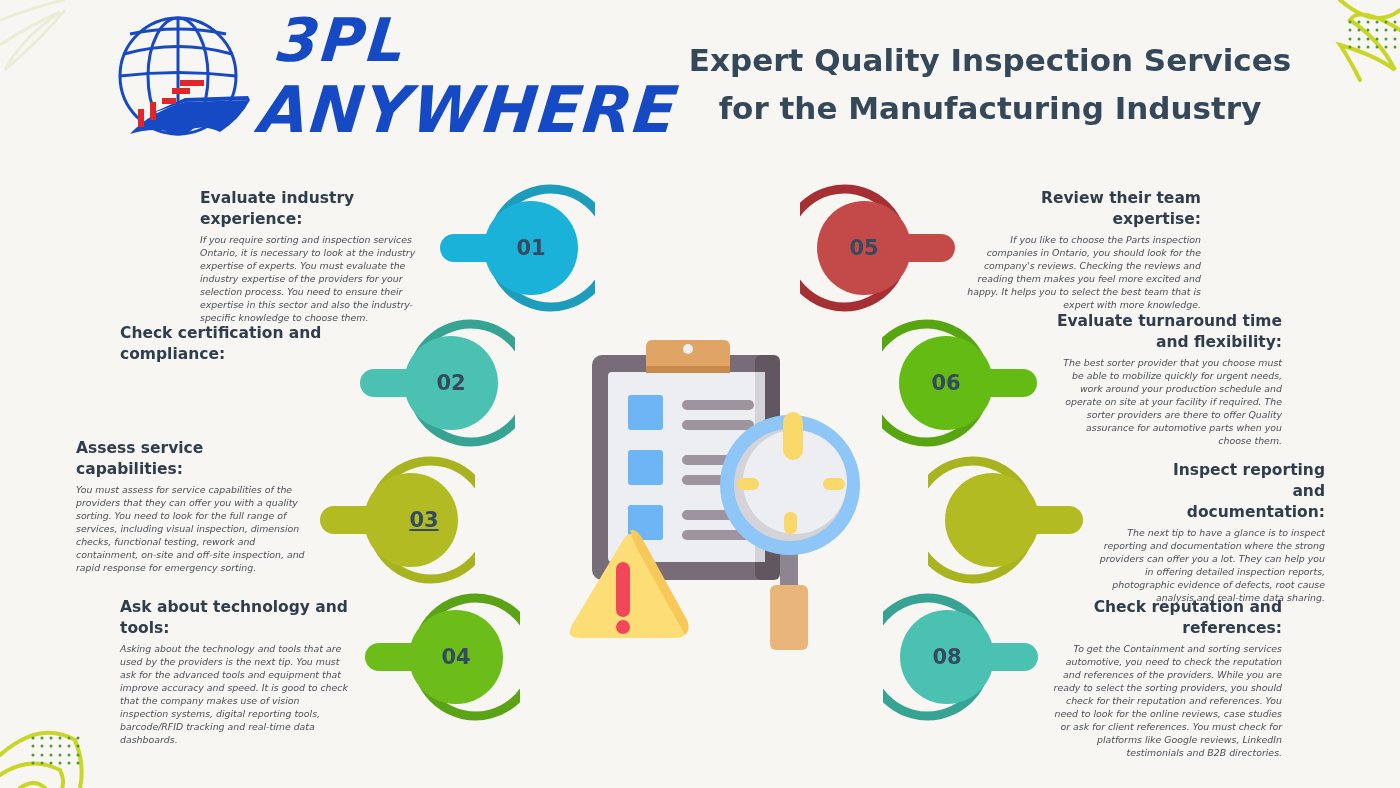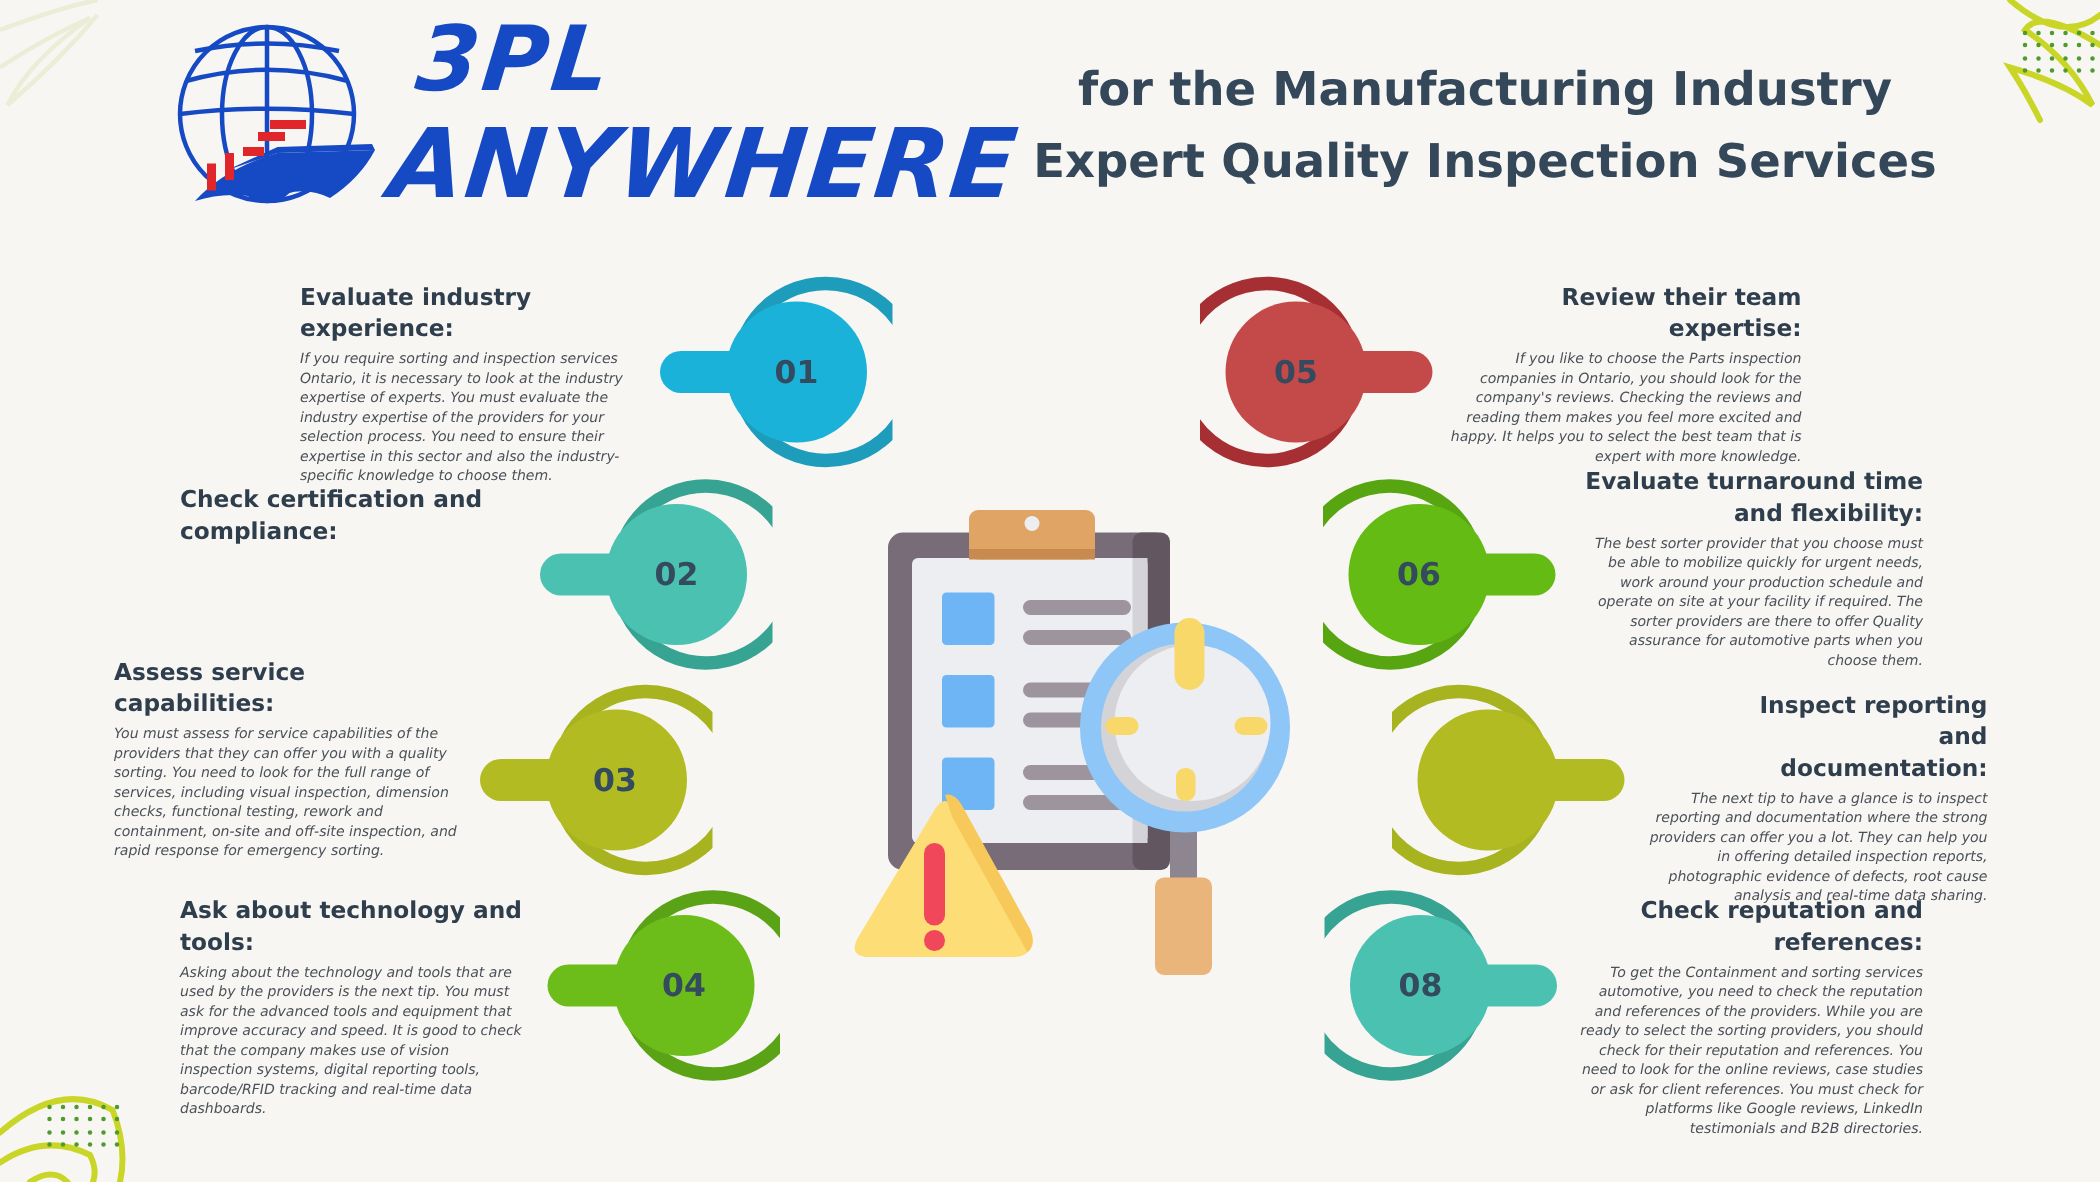--- a/index.html
+++ b/index.html
@@ -143,22 +143,22 @@
       <rect x="52" y="84" width="14" height="6"></rect>
       <rect x="62" y="74" width="18" height="6"></rect>
       <rect x="70" y="66" width="24" height="6"></rect>
     </g>
   </svg>
   <div class="logo-line1">3PL</div>
   <div class="logo-line2">ANYWHERE</div>
 </div>
 
 <h1 class="page-title">
+  <span>Expert Quality Inspection Services</span>
   <span>for the Manufacturing Industry</span>
-  <span>Expert Quality Inspection Services</span>
 </h1>
 
 <div class="step-text left" style="left:200px;top:188px;width:230px;">
   <div class="step-heading">Evaluate industry experience:</div>
   <div class="step-body">If you require sorting and inspection services Ontario, it is necessary to look at the industry expertise of experts. You must evaluate the industry expertise of the providers for your selection process. You need to ensure their expertise in this sector and also the industry-specific knowledge to choose them.</div>
 </div>
 <div class="badge" style="left:425px;top:183px;text-align:right;">
   <svg viewBox="0 0 170 130">
     <path d="M73 38 A59 59 0 1 1 73 92" fill="none" stroke="#1d9cbc" stroke-width="9"></path>
     <rect x="15" y="51" width="80" height="28" rx="14" fill="#1ab2d8"></rect>
@@ -182,21 +182,21 @@
 <div class="step-text left" style="left:76px;top:438px;width:230px;">
   <div class="step-heading">Assess service capabilities:</div>
   <div class="step-body">You must assess for service capabilities of the providers that they can offer you with a quality sorting. You need to look for the full range of services, including visual inspection, dimension checks, functional testing, rework and containment, on-site and off-site inspection, and rapid response for emergency sorting.</div>
 </div>
 <div class="badge" style="left:305px;top:455px;">
   <svg viewBox="0 0 170 130">
     <path d="M73 38 A59 59 0 1 1 73 92" fill="none" stroke="#a7b31f" stroke-width="9"></path>
     <rect x="15" y="51" width="80" height="28" rx="14" fill="#b2bb22"></rect>
     <circle cx="106" cy="65" r="47" fill="#b2bb22"></circle>
   </svg>
-  <div class="badge-num" style="left:50px;">03</div>
+  <div class="badge-num" style="left:64px;text-decoration:underline;">03</div>
 </div>
 
 <div class="step-text left" style="left:120px;top:597px;width:250px;">
   <div class="step-heading">Ask about technology and tools:</div>
   <div class="step-body" style="width:230px;">Asking about the technology and tools that are used by the providers is the next tip. You must ask for the advanced tools and equipment that improve accuracy and speed. It is good to check that the company makes use of vision inspection systems, digital reporting tools, barcode/RFID tracking and real-time data dashboards.</div>
 </div>
 <div class="badge" style="left:350px;top:592px;">
   <svg viewBox="0 0 170 130">
     <path d="M73 38 A59 59 0 1 1 73 92" fill="none" stroke="#5aa316" stroke-width="9"></path>
     <rect x="15" y="51" width="80" height="28" rx="14" fill="#6cbd19"></rect>

